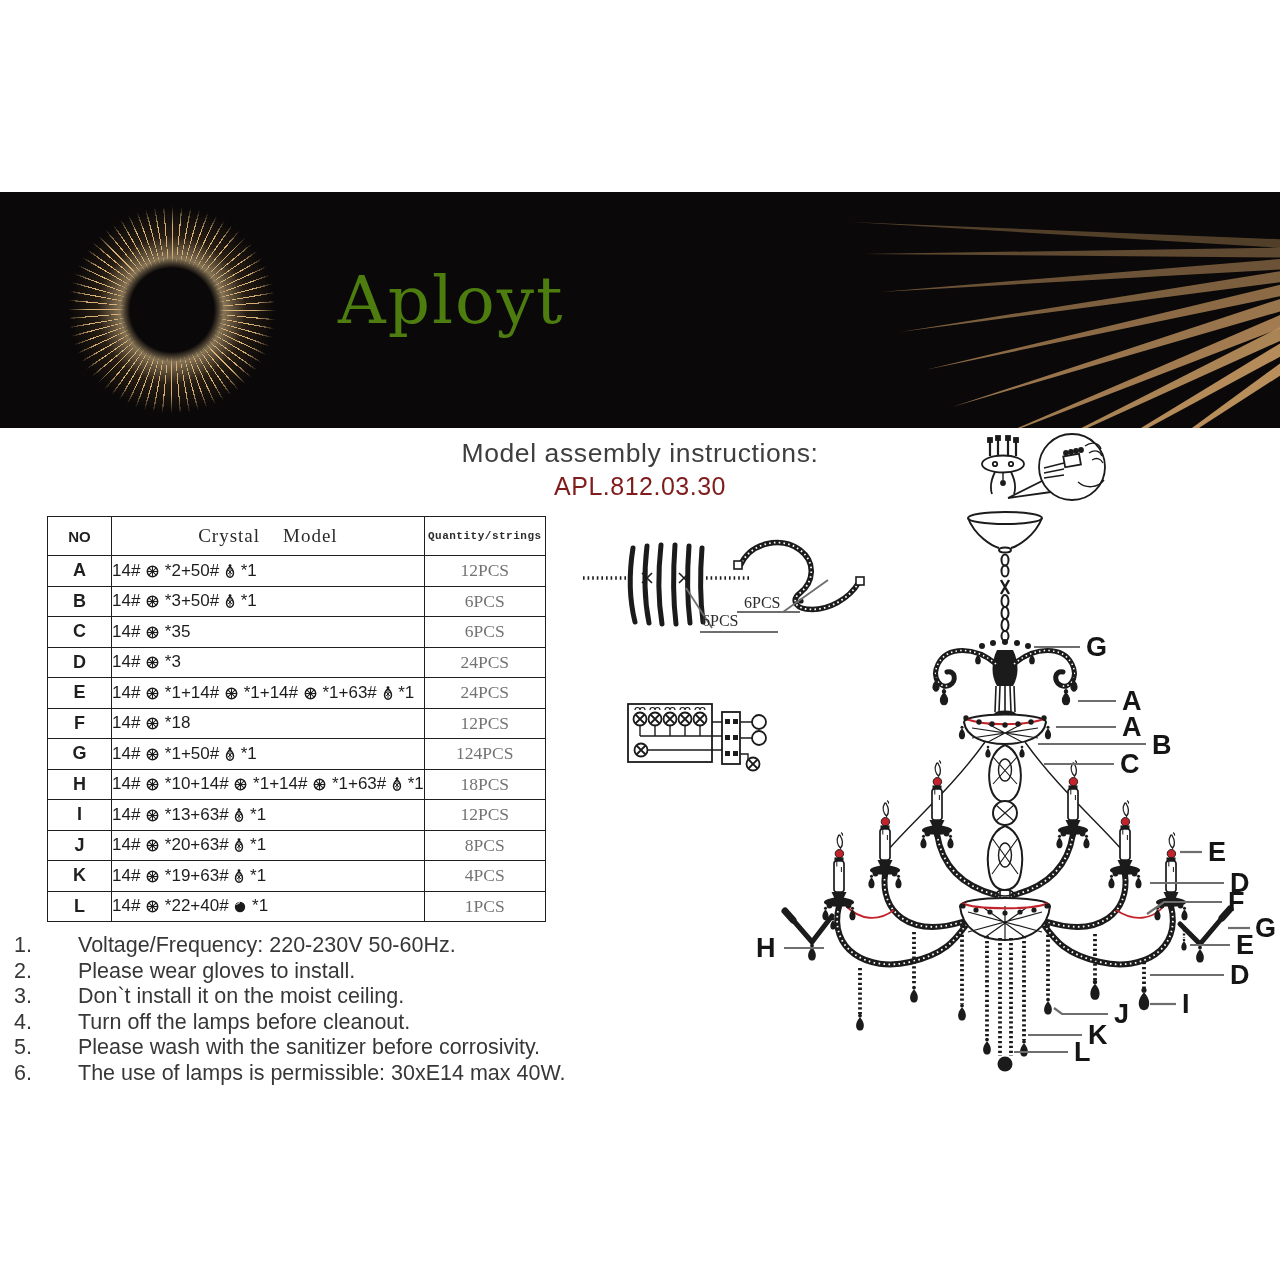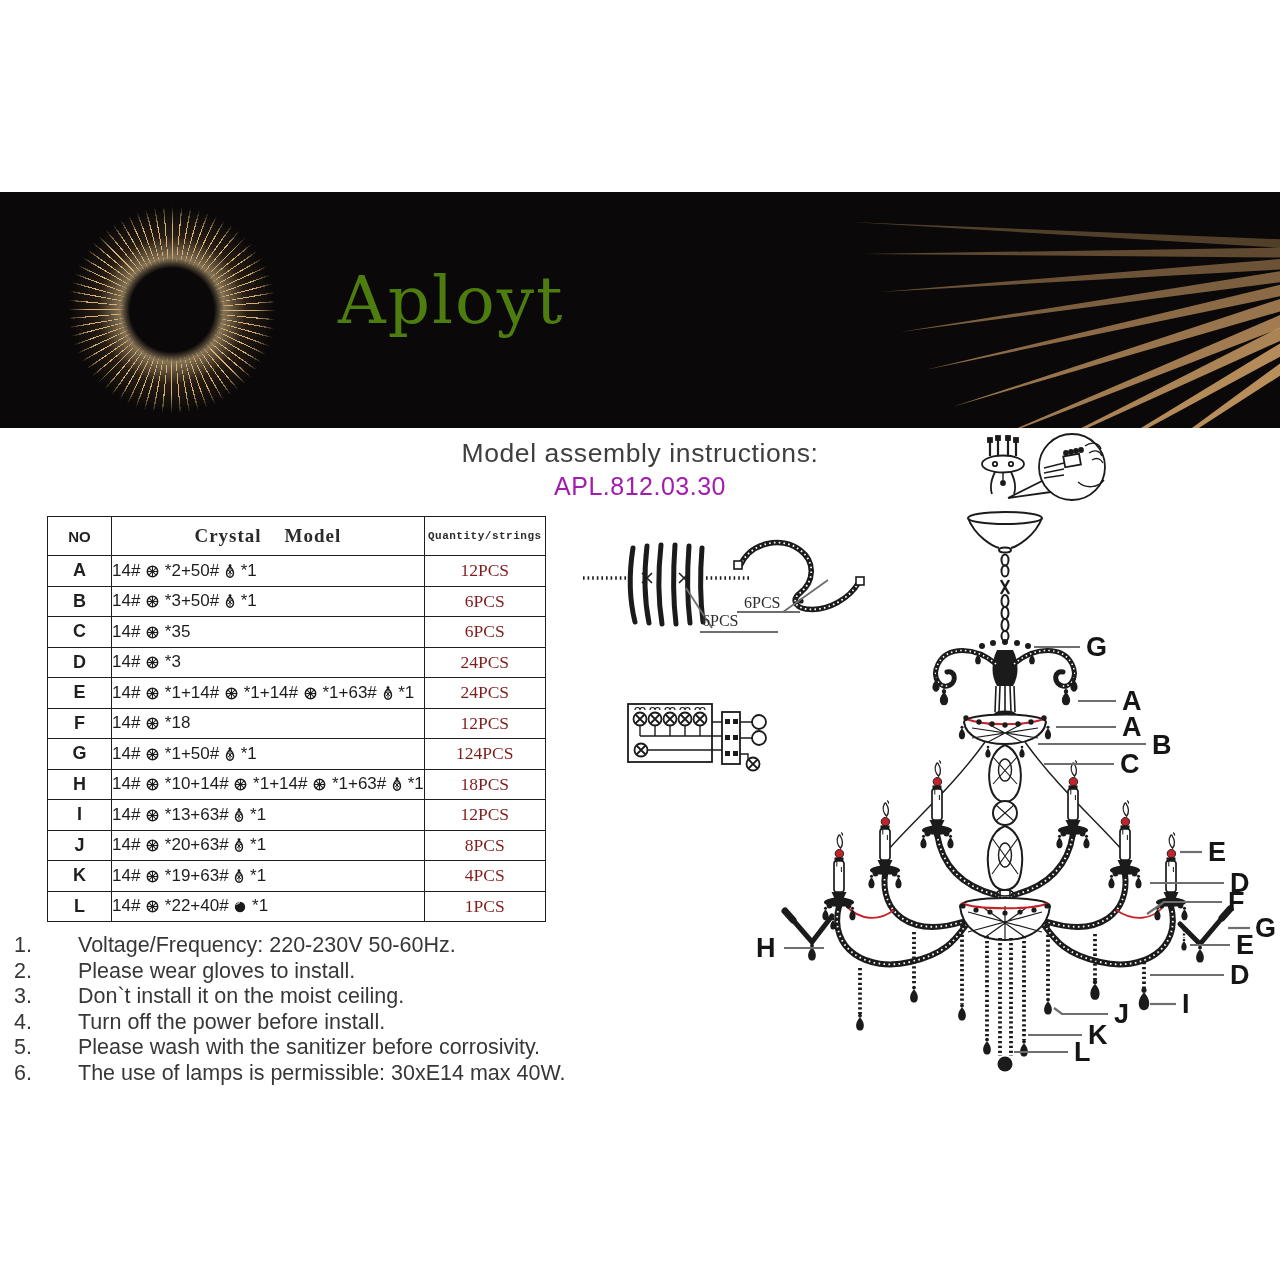--- a/index.html
+++ b/index.html
@@ -13,33 +13,33 @@
   .sunburst{position:absolute;inset:0;border-radius:50%;
     background:repeating-conic-gradient(rgba(226,185,124,.95) 0deg .75deg, rgba(226,185,124,0) .75deg 5deg);
     -webkit-mask:radial-gradient(circle, transparent 0 47px, #000 56px 84px, transparent 104px);
     mask:radial-gradient(circle, transparent 0 47px, #000 56px 84px, transparent 104px);}
   .brand{position:absolute;left:322px;top:70px;font-family:"DejaVu Serif",serif;
     font-size:66px;font-weight:500;color:#4d7c0f;letter-spacing:2px;margin-left:16px;}
   .rays{position:absolute;right:0;top:0;}
   
   .title-block{position:absolute;left:0;top:438px;width:1280px;text-align:center;}
   .title-1{font-size:26.5px;color:#3e3e3e;letter-spacing:.6px;}
-  .title-2{font-size:25px;color:#a21caf;margin-top:3px;letter-spacing:.5px;}
+  .title-2{font-size:25px;color:#7f1d1d;margin-top:3px;letter-spacing:.5px;}
   
   table.parts{position:absolute;left:47px;top:516px;border-collapse:collapse;table-layout:fixed;}
   table.parts th,table.parts td{border:1.8px solid #1f1f1f;padding:0;}
   th.c-no{width:63px;font-size:15px;font-weight:700;color:#1f1f1f;}
-  th.c-model{width:305px;font-family:"Liberation Serif",serif;font-size:19px;font-weight:700;
+  th.c-model{width:305px;font-family:"Liberation Serif",serif;font-size:19px;font-weight:400;
     letter-spacing:1px;white-space:pre;}
   th.c-qty{width:120px;font-family:Liberation Mono, monospace;font-size:11px;font-weight:600;letter-spacing:.5px;}
   table.parts thead tr{height:39px;}
   table.parts tbody tr{height:30.5px;}
   td.no{text-align:center;font-size:18px;font-weight:600;color:#1f1f1f;}
   td.model{font-family:Liberation Sans, sans-serif;font-size:17px;padding-left:12px;color:#1d1d1d;white-space:nowrap;}
-  td.qty{text-align:center;font-family:"Liberation Serif",serif;font-size:17.5px;color:#7f1d1d;}
+  td.qty{text-align:center;font-family:"Liberation Serif",serif;font-size:17.5px;color:#737373;}
   td.model svg{vertical-align:-2px;margin:0 1px;}
   
   .instructions{position:absolute;left:14px;top:933px;width:620px;}
   .instr{display:flex;font-size:21.5px;line-height:25.6px;color:#373737;}
   .instr .num{width:64px;flex:0 0 64px;}
   
   svg.diagram{position:absolute;left:560px;top:430px;}
   .callout{font-family:"Liberation Sans",sans-serif;font-size:27px;font-weight:700;fill:#151515;}
   .pcs{font-family:"Liberation Serif",serif;font-size:16px;fill:#2e2e2e;}
 </style>
@@ -238,21 +238,21 @@
       <div class="instr">
         <span class="num">2.</span>
         <span class="txt">Please wear gloves to install.</span>
       </div>
       <div class="instr">
         <span class="num">3.</span>
         <span class="txt">Don`t install it on the moist ceiling.</span>
       </div>
       <div class="instr">
         <span class="num">4.</span>
-        <span class="txt">Turn off the power before install.</span>
+        <span class="txt">Turn off the lamps before cleanout.</span>
       </div>
       <div class="instr">
         <span class="num">5.</span>
         <span class="txt">Please wash with the sanitizer before corrosivity.</span>
       </div>
       <div class="instr">
         <span class="num">6.</span>
         <span class="txt">The use of lamps is permissible: 30xE14 max 40W.</span>
       </div>
     </div>

